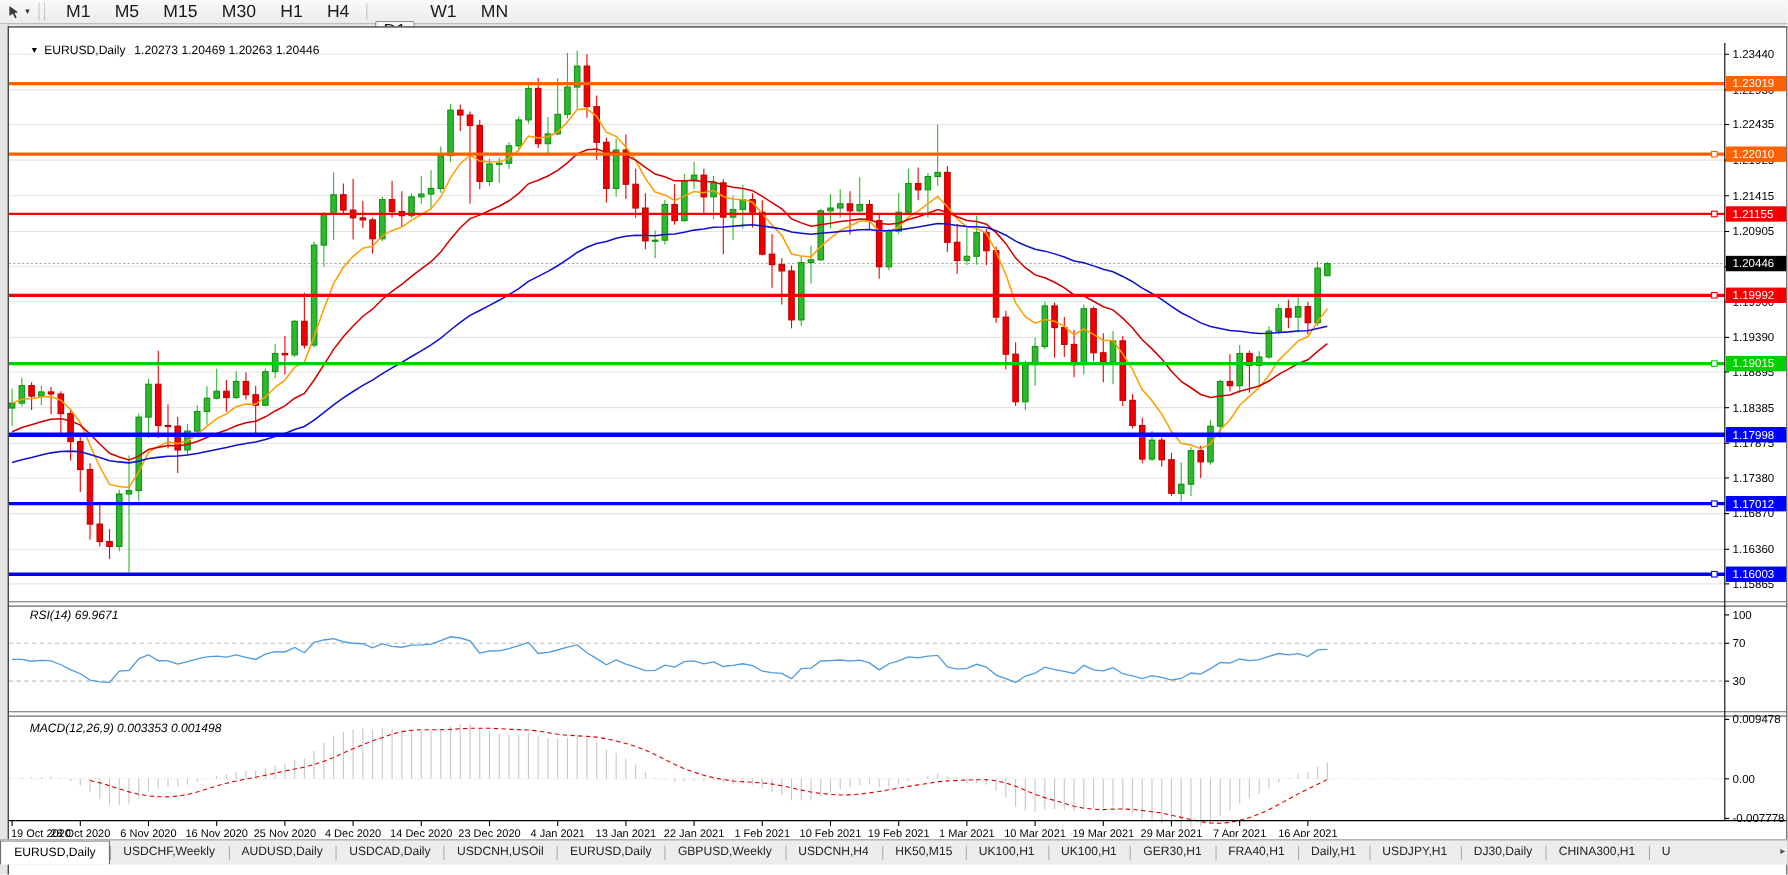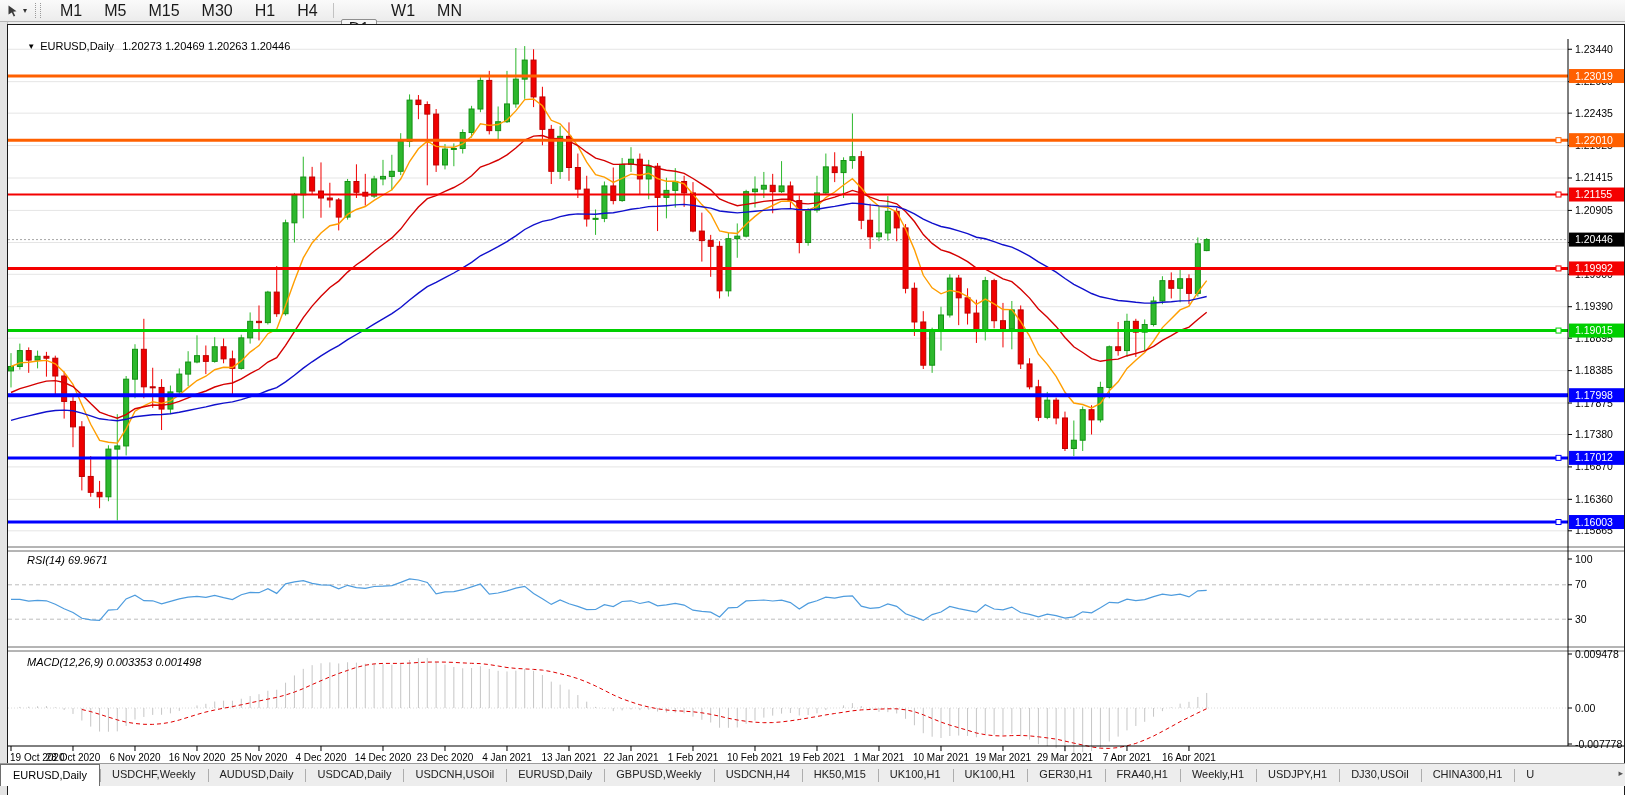--- a/index.html
+++ b/index.html
@@ -681,19 +681,19 @@
     <div class="tab">USDCAD,Daily</div>
     <div class="tab">USDCNH,USOil</div>
     <div class="tab">EURUSD,Daily</div>
     <div class="tab">GBPUSD,Weekly</div>
     <div class="tab">USDCNH,H4</div>
     <div class="tab">HK50,M15</div>
     <div class="tab">UK100,H1</div>
     <div class="tab">UK100,H1</div>
     <div class="tab">GER30,H1</div>
     <div class="tab">FRA40,H1</div>
-    <div class="tab">Weekly,H1</div>
+    <div class="tab">Daily,H1</div>
     <div class="tab">USDJPY,H1</div>
-    <div class="tab">DJ30,USOil</div>
+    <div class="tab">DJ30,Daily</div>
     <div class="tab">CHINA300,H1</div>
     <div class="tab">U</div>
   </div>
 <div class="tab-scroll">▸</div>
 
 </body></html>

